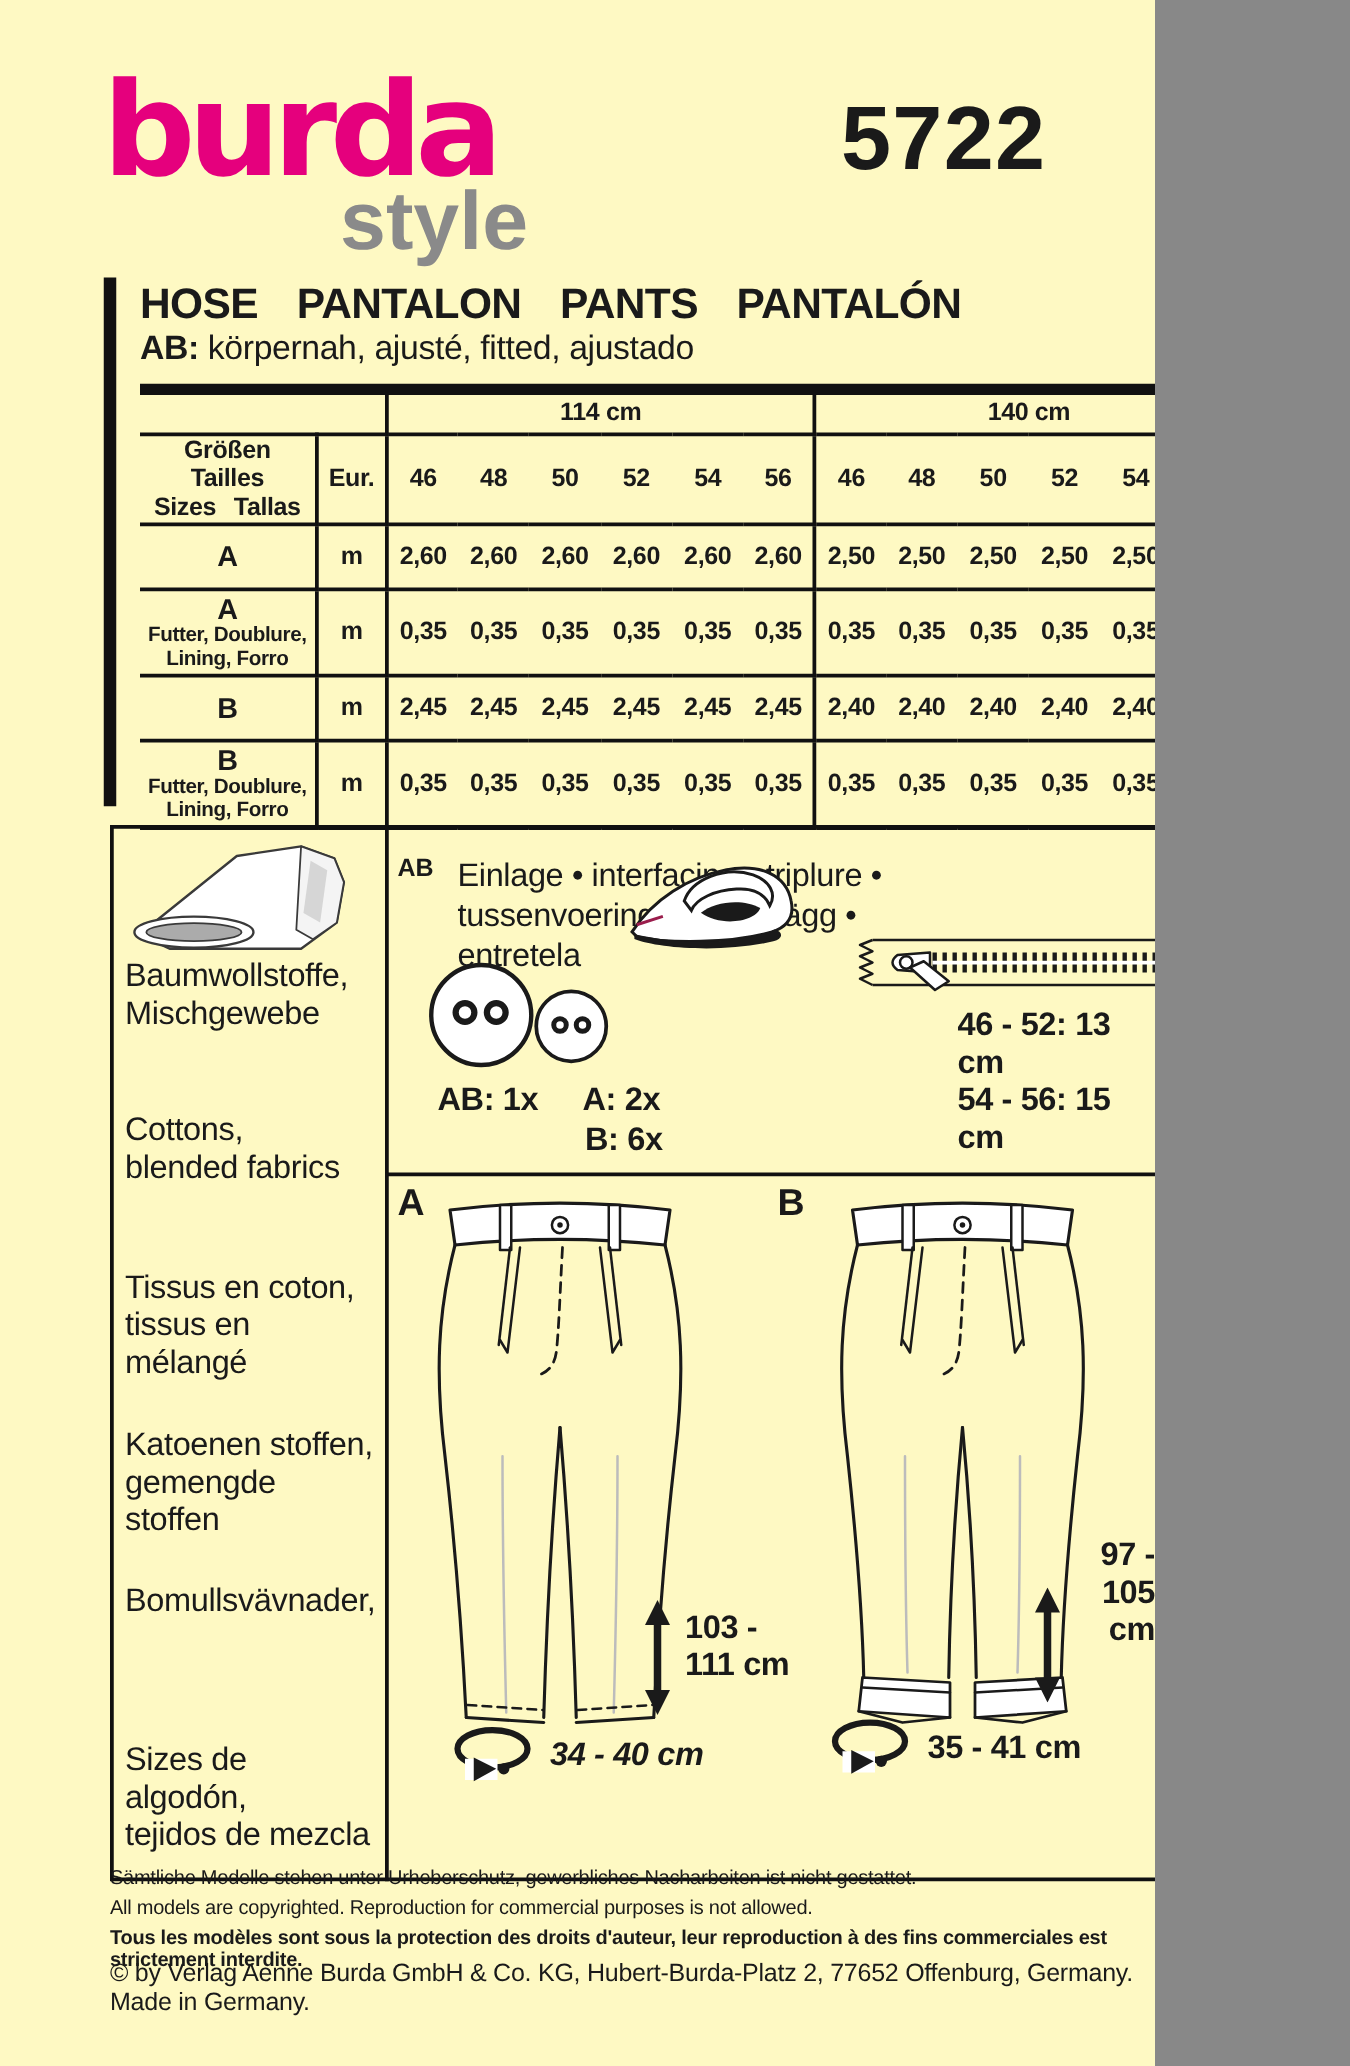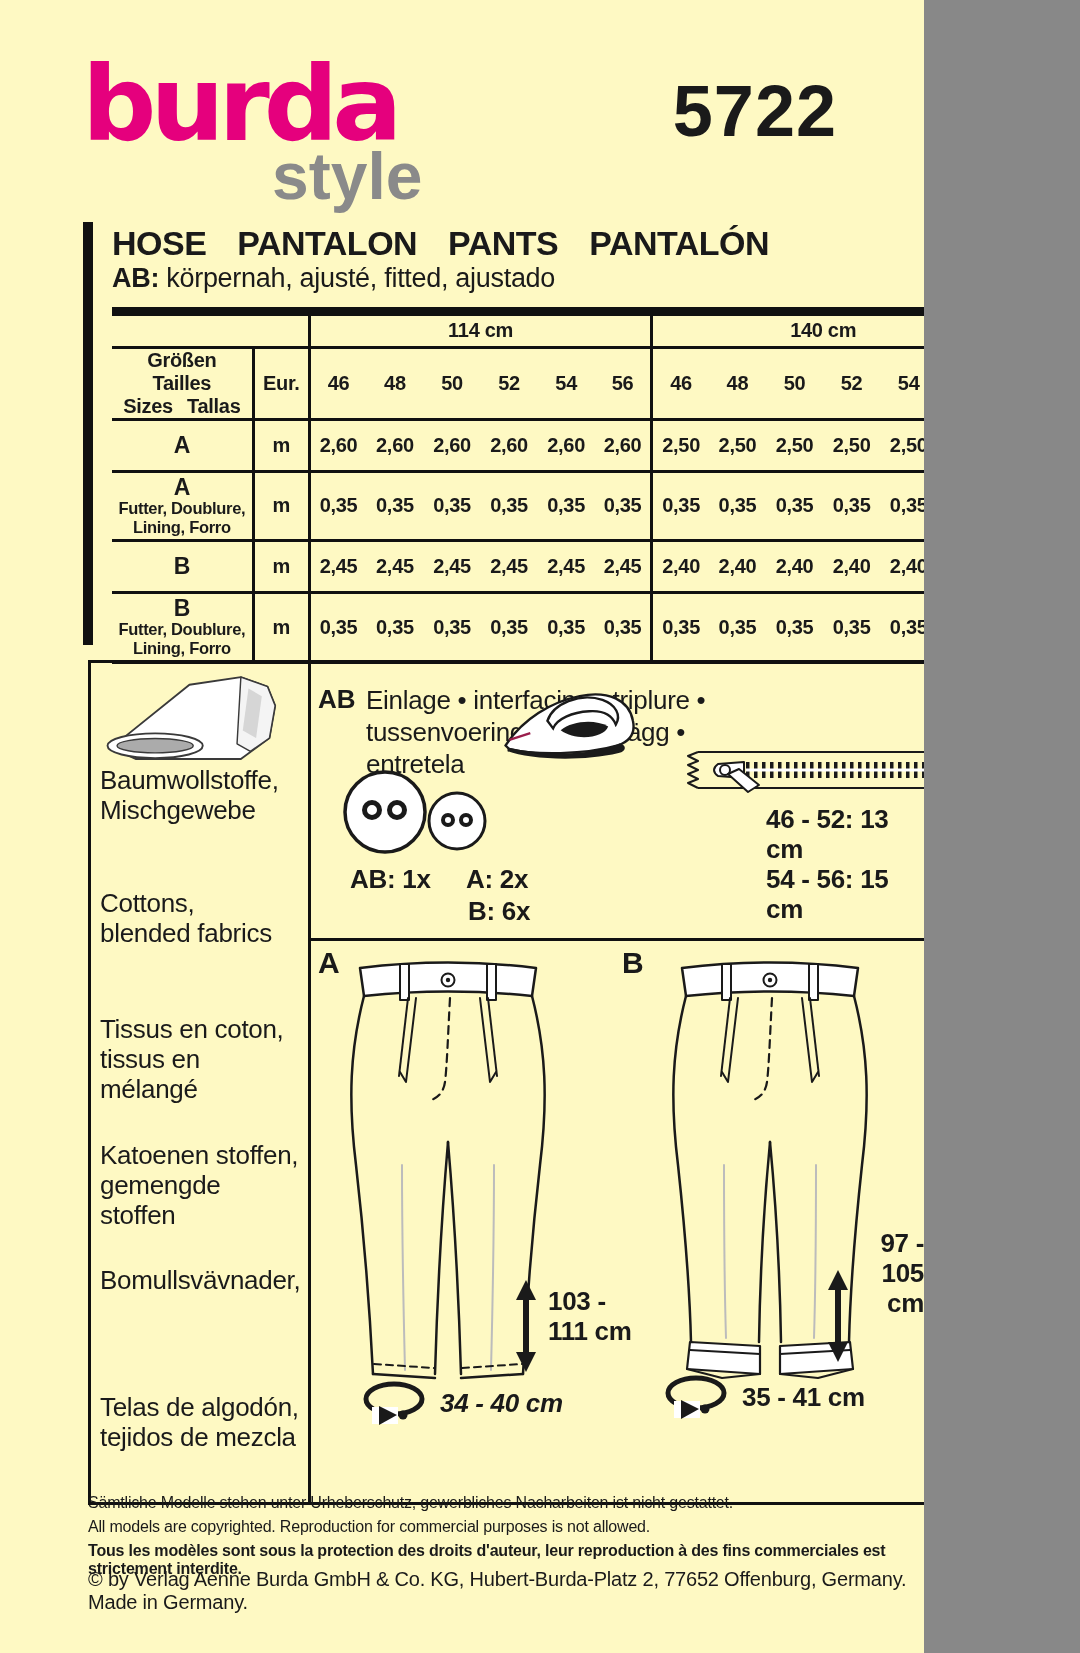--- a/index.html
+++ b/index.html
@@ -209,25 +209,25 @@
       <div>tissus en mélangé</div>
   </div>
   <div class="abs fabric-item" style="top:1140px;">
     <div>Katoenen stoffen,</div>
       <div>gemengde stoffen</div>
   </div>
   <div class="abs fabric-item" style="top:1265px;">
     <div>Bomullsvävnader,</div>
   </div>
   <div class="abs fabric-item" style="top:1392px;">
-    <div>Telas de algodón,</div>
+    <div>Sizes de algodón,</div>
       <div>tejidos de mezcla</div>
   </div>
 
-  <div class="abs b" style="left:318px;top:684px;font-size:26px;">AB</div>
+  <div class="abs b" style="left:318px;top:684px;font-size:20px;">AB</div>
   <div class="abs notion-text" style="left:366px;top:684px;">
     <div>Einlage • interfacing • triplure •</div>
     <div>tussenvoering • mellanlägg •</div>
     <div>entretela</div>
   </div>
 
   <svg class="abs" style="left:341px;top:768px;" width="88" height="88" viewBox="0 0 88 88">
     <circle cx="44" cy="44" r="40" fill="#fff" stroke="#1a1a1a" stroke-width="3.5"></circle>
     <circle cx="31" cy="42" r="7.5" fill="#fff" stroke="#1a1a1a" stroke-width="5"></circle>
     <circle cx="56" cy="42" r="7.5" fill="#fff" stroke="#1a1a1a" stroke-width="5"></circle>

